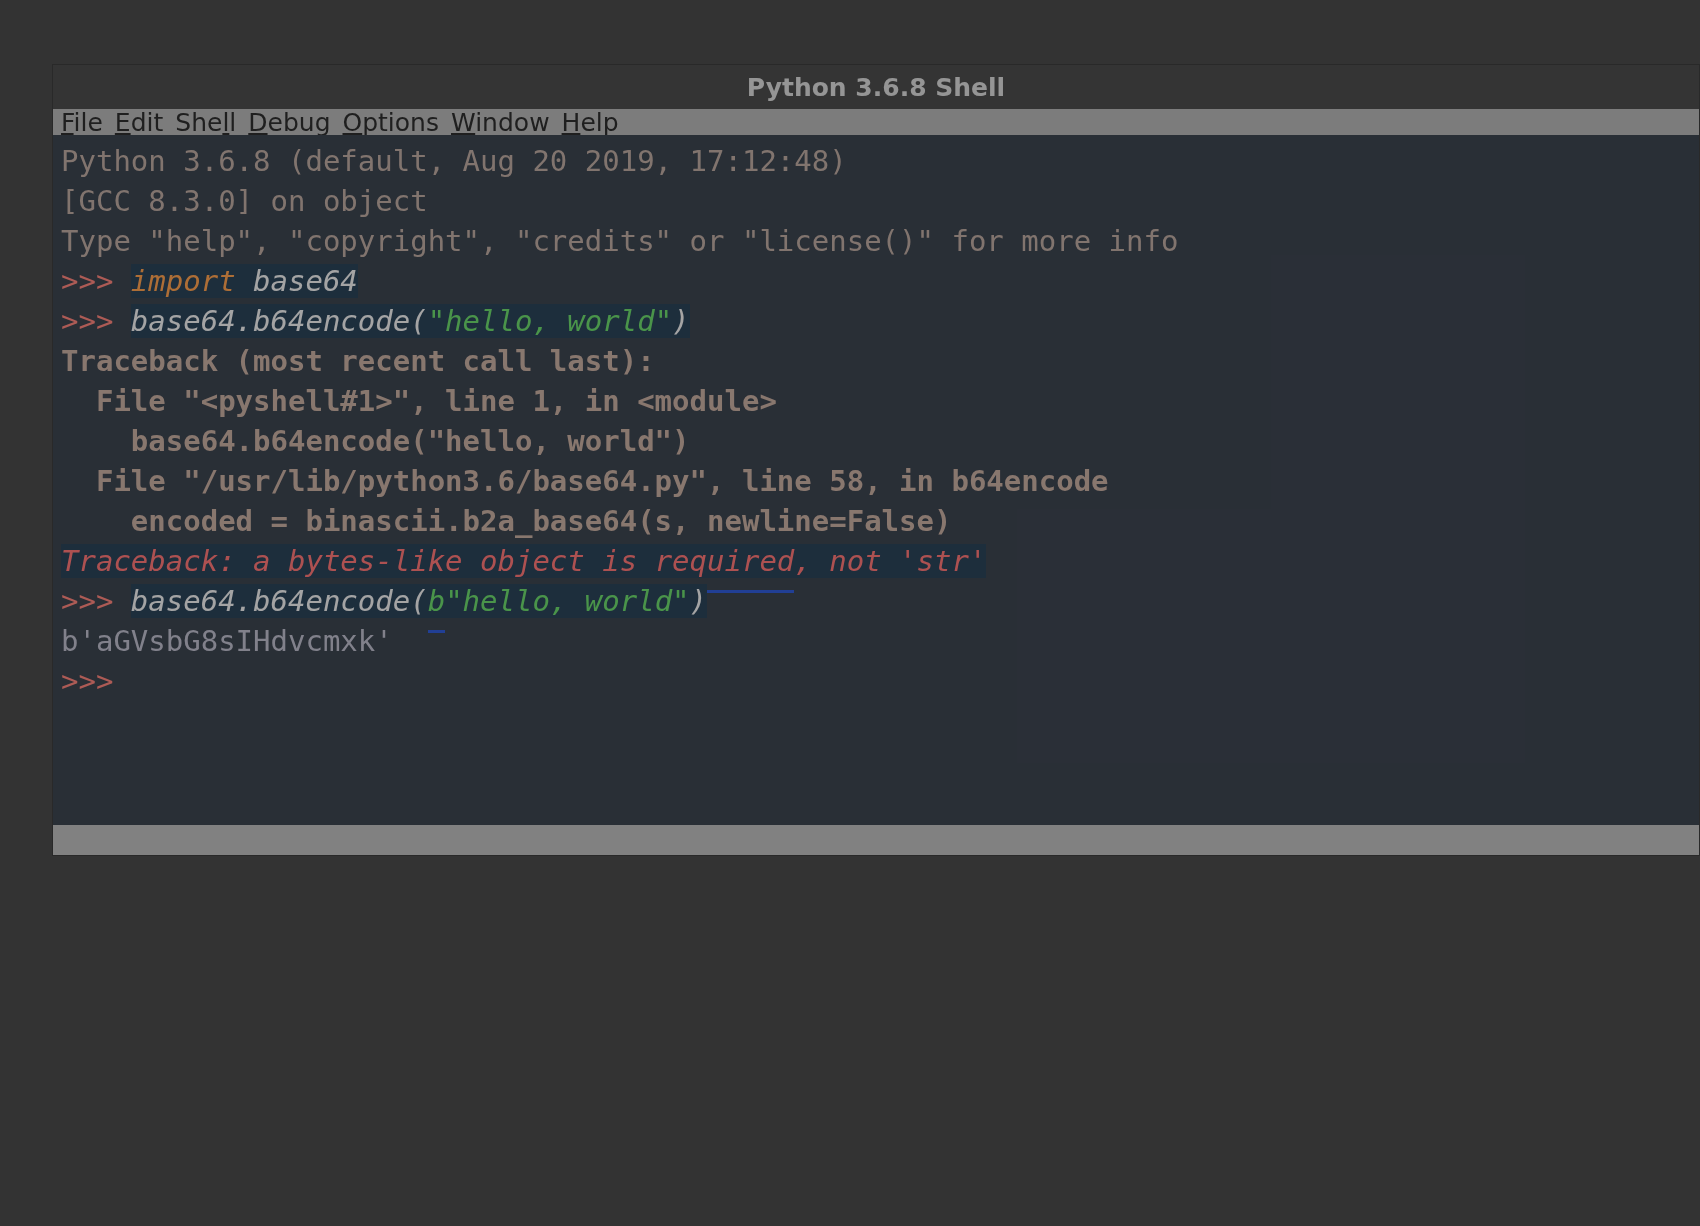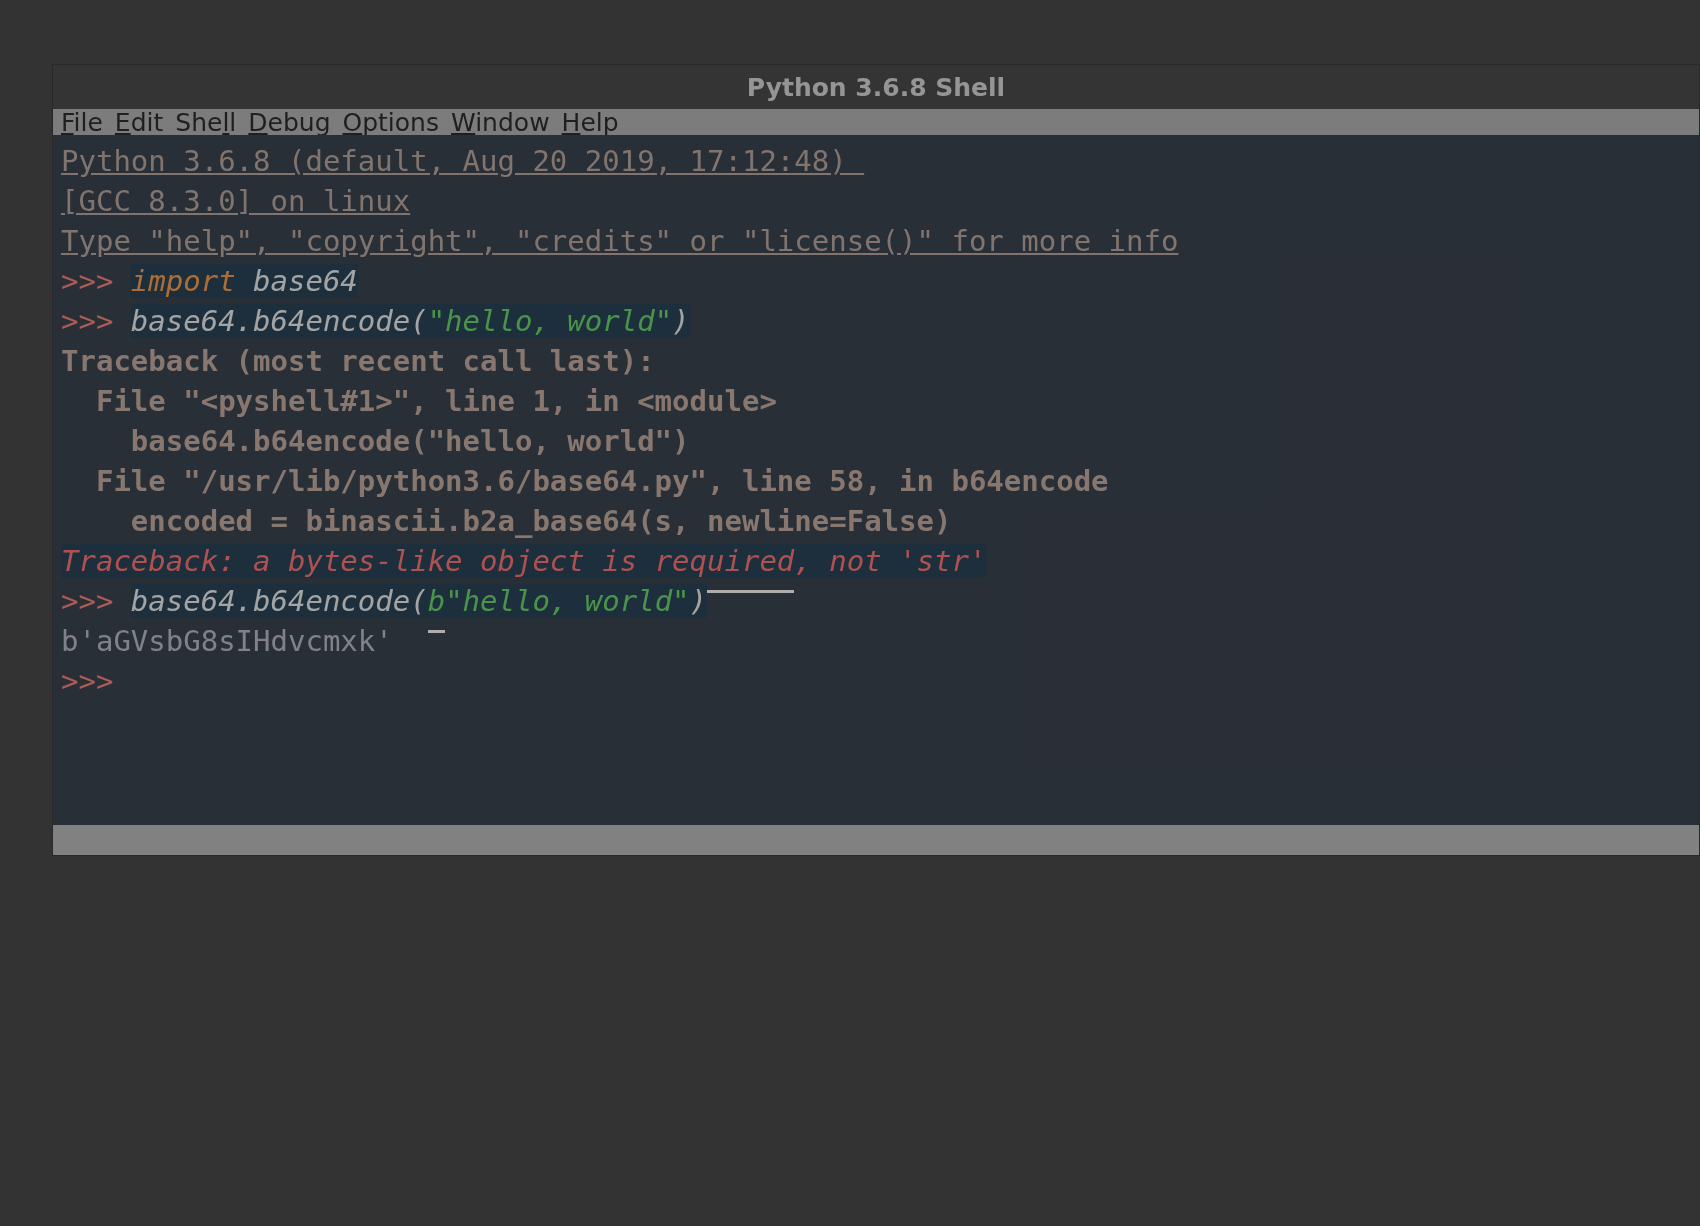--- a/index.html
+++ b/index.html
@@ -56,21 +56,20 @@
       font-size: 29px;
       line-height: 40px;
       color: #cccccc;
       min-height: 690px;
       white-space: pre;
       overflow: hidden;
       position: relative;
     }
     .info-text {
       color: #b8a49a;
-      text-decoration: underline;
     }
     .prompt {
       color: #ff7b72;
     }
     .keyword {
       color: #ff9940;
     }
     .code-default {
       color: #f0f0f0;
     }
@@ -89,21 +88,21 @@
     }
     .output {
       color: #b8b8c8;
     }
     .hl {
       background: #17324a;
       display: inline;
       font-style: italic;
     }
     .underline-red {
-      border-bottom: 3px solid #ffffff;
+      border-bottom: 3px solid #1d4ed8;
       padding-bottom: 12px;
     }
     .footer {
       height: 30px;
       background: #b8b8b8;
     }
     .dim-overlay {
       position: absolute;
       inset: 0;
       background: rgba(40,40,40,0.38);
@@ -120,21 +119,21 @@
   <div class="menubar">
     <span class="menu-item"><span class="underline">F</span>ile</span>
     <span class="menu-item"><span class="underline">E</span>dit</span>
     <span class="menu-item">She<span class="underline">l</span>l</span>
     <span class="menu-item"><span class="underline">D</span>ebug</span>
     <span class="menu-item"><span class="underline">O</span>ptions</span>
     <span class="menu-item"><span class="underline">W</span>indow</span>
     <span class="menu-item"><span class="underline">H</span>elp</span>
   </div>
   <div class="terminal"><span class="info-text">Python 3.6.8 (default, Aug 20 2019, 17:12:48) </span>
-<span class="info-text">[GCC 8.3.0] on linux</span>
+<span class="info-text">[GCC 8.3.0] on object</span>
 <span class="info-text">Type "help", "copyright", "credits" or "license()" for more info</span>
 <span class="prompt">&gt;&gt;&gt; </span><span class="hl"><span class="keyword">import</span><span class="code-default"> base64</span></span>
 <span class="prompt">&gt;&gt;&gt; </span><span class="hl"><span class="code-default">base64.b64encode(</span><span class="string">"hello, world"</span><span class="paren">)</span></span>
 <span class="traceback">Traceback (most recent call last):</span>
 <span class="traceback">  File "&lt;pyshell#1&gt;", line 1, in &lt;module&gt;</span>
 <span class="traceback">    base64.b64encode("hello, world")</span>
 <span class="traceback">  File "/usr/lib/python3.6/base64.py", line 58, in b64encode</span>
 <span class="traceback">    encoded = binascii.b2a_base64(s, newline=False)</span>
 <span class="hl"><span class="error-red">Traceback: </span><span class="error-red underline-red">a bytes-like object is required</span><span class="error-red">, not 'str'</span></span>
 <span class="prompt">&gt;&gt;&gt; </span><span class="hl"><span class="code-default">base64.b64encode(</span><span class="string underline-red">b</span><span class="string">"hello, world"</span><span class="paren">)</span></span>

